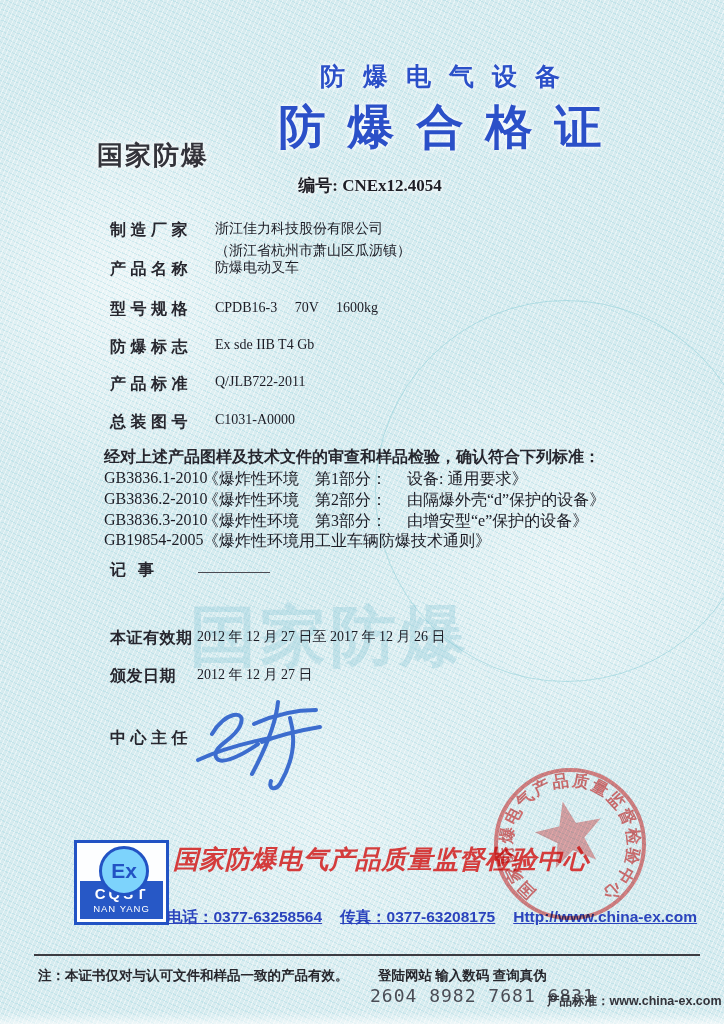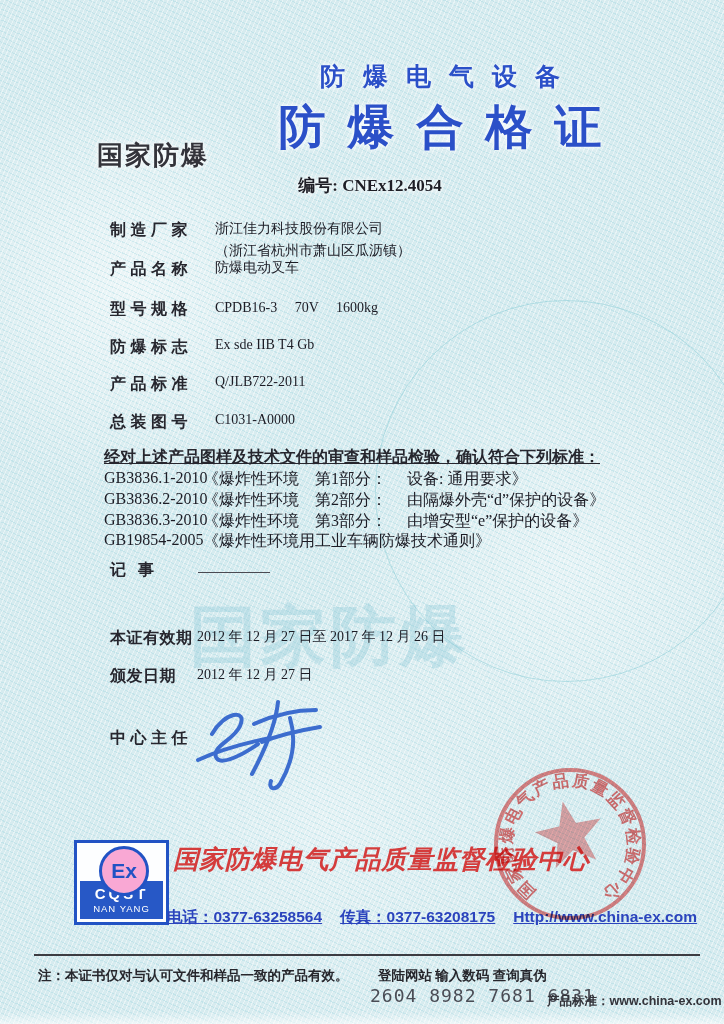--- a/index.html
+++ b/index.html
@@ -44,36 +44,36 @@
   .cert-no{left:250px;top:174px;width:240px;text-align:center;font-size:17px;
     color:#1e1e26;white-space:nowrap;font-weight:600;}
 
   
   .row{position:absolute;left:0;width:724px;height:24px;white-space:nowrap;}
   .row .lbl{position:absolute;left:110px;font-size:16px;letter-spacing:4.5px;color:#26262e;font-weight:600;}
   .row .lbl.tight{letter-spacing:0.5px;}
   .row .lbl.wide{letter-spacing:12px;}
   .row .val{position:absolute;left:215px;font-size:14px;color:#1c1c25;white-space:pre;}
   .row .val2{left:197px;}
-  .std-intro{left:104px;top:447px;font-size:16px;color:#26262e;font-weight:600;text-decoration:underline;}
+  .std-intro{left:104px;top:447px;font-size:16px;color:#26262e;font-weight:600;}
   .std .code{position:absolute;left:104px;font-size:16px;color:#1c1c25;}
   .std .stitle{position:absolute;left:203px;font-size:16px;color:#1c1c25;white-space:pre;}
   .notes-dash{left:198px;top:572px;width:72px;border-top:1.6px solid #4a4a52;}
 
   
   .sig{left:190px;top:694px;width:140px;height:100px;}
 
   
   .exlogo{left:74px;top:840px;width:95px;height:85px;border:3px solid #2253c4;background:#fdfeff;box-sizing:border-box;}
   .exlogo .band{position:absolute;left:3px;right:3px;bottom:3px;height:38px;background:#2758c6;
     display:flex;flex-direction:column;align-items:center;justify-content:center;}
   .exlogo .band .cqst{color:#fff;font-family:"Liberation Sans",sans-serif;font-size:15px;letter-spacing:3px;font-weight:600;line-height:1.1;}
   .exlogo .band .city{color:#fff;font-family:"Liberation Sans",sans-serif;font-size:9.5px;letter-spacing:1px;line-height:1.2;}
   .exlogo .excirc{position:absolute;left:22px;top:3px;width:44px;height:44px;border-radius:50%;
-    background:#f9a8d4;border:3px solid #2253c4;display:flex;align-items:center;justify-content:center;z-index:2;}
+    background:#7dd3fc;border:3px solid #2253c4;display:flex;align-items:center;justify-content:center;z-index:2;}
   .exlogo .excirc span{color:#2253c4;font-family:"Liberation Sans",sans-serif;font-weight:bold;font-size:21px;}
   .issuer-name{left:173px;top:842px;font-size:25.5px;font-weight:bold;font-style:italic;
     color:#d43c3c;letter-spacing:0.5px;white-space:nowrap;font-family:"Liberation Serif",serif;}
   .contact1{left:200px;top:887px;font-family:"Liberation Sans",sans-serif;font-size:15px;
     font-weight:bold;color:#2b44bd;white-space:nowrap;}
   .contact2{left:167px;top:907px;font-family:"Liberation Sans",sans-serif;font-size:15.5px;
     font-weight:bold;color:#2b44bd;white-space:nowrap;text-decoration:underline;}
   .gap{display:inline-block;width:24px;}
   .gap2{display:inline-block;width:18px;}
 

